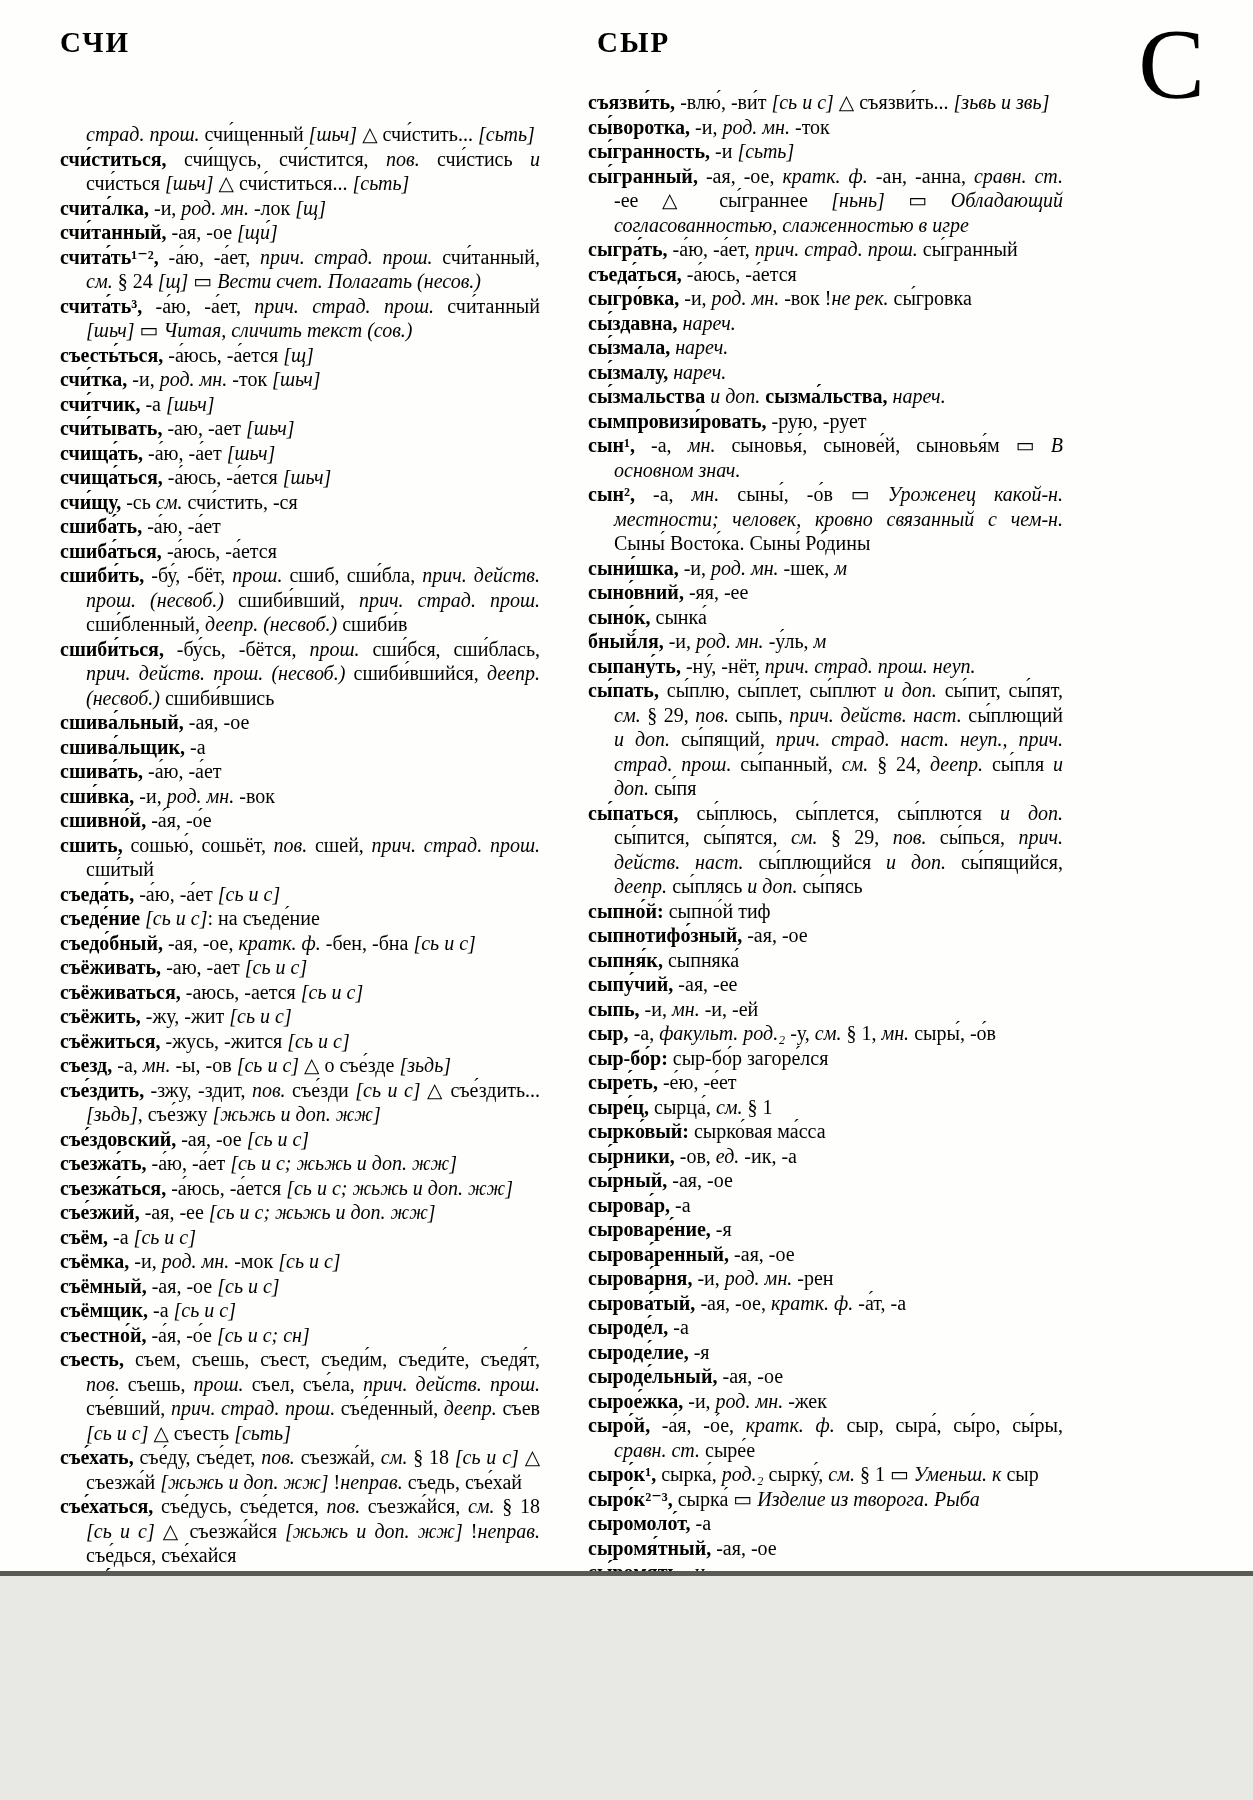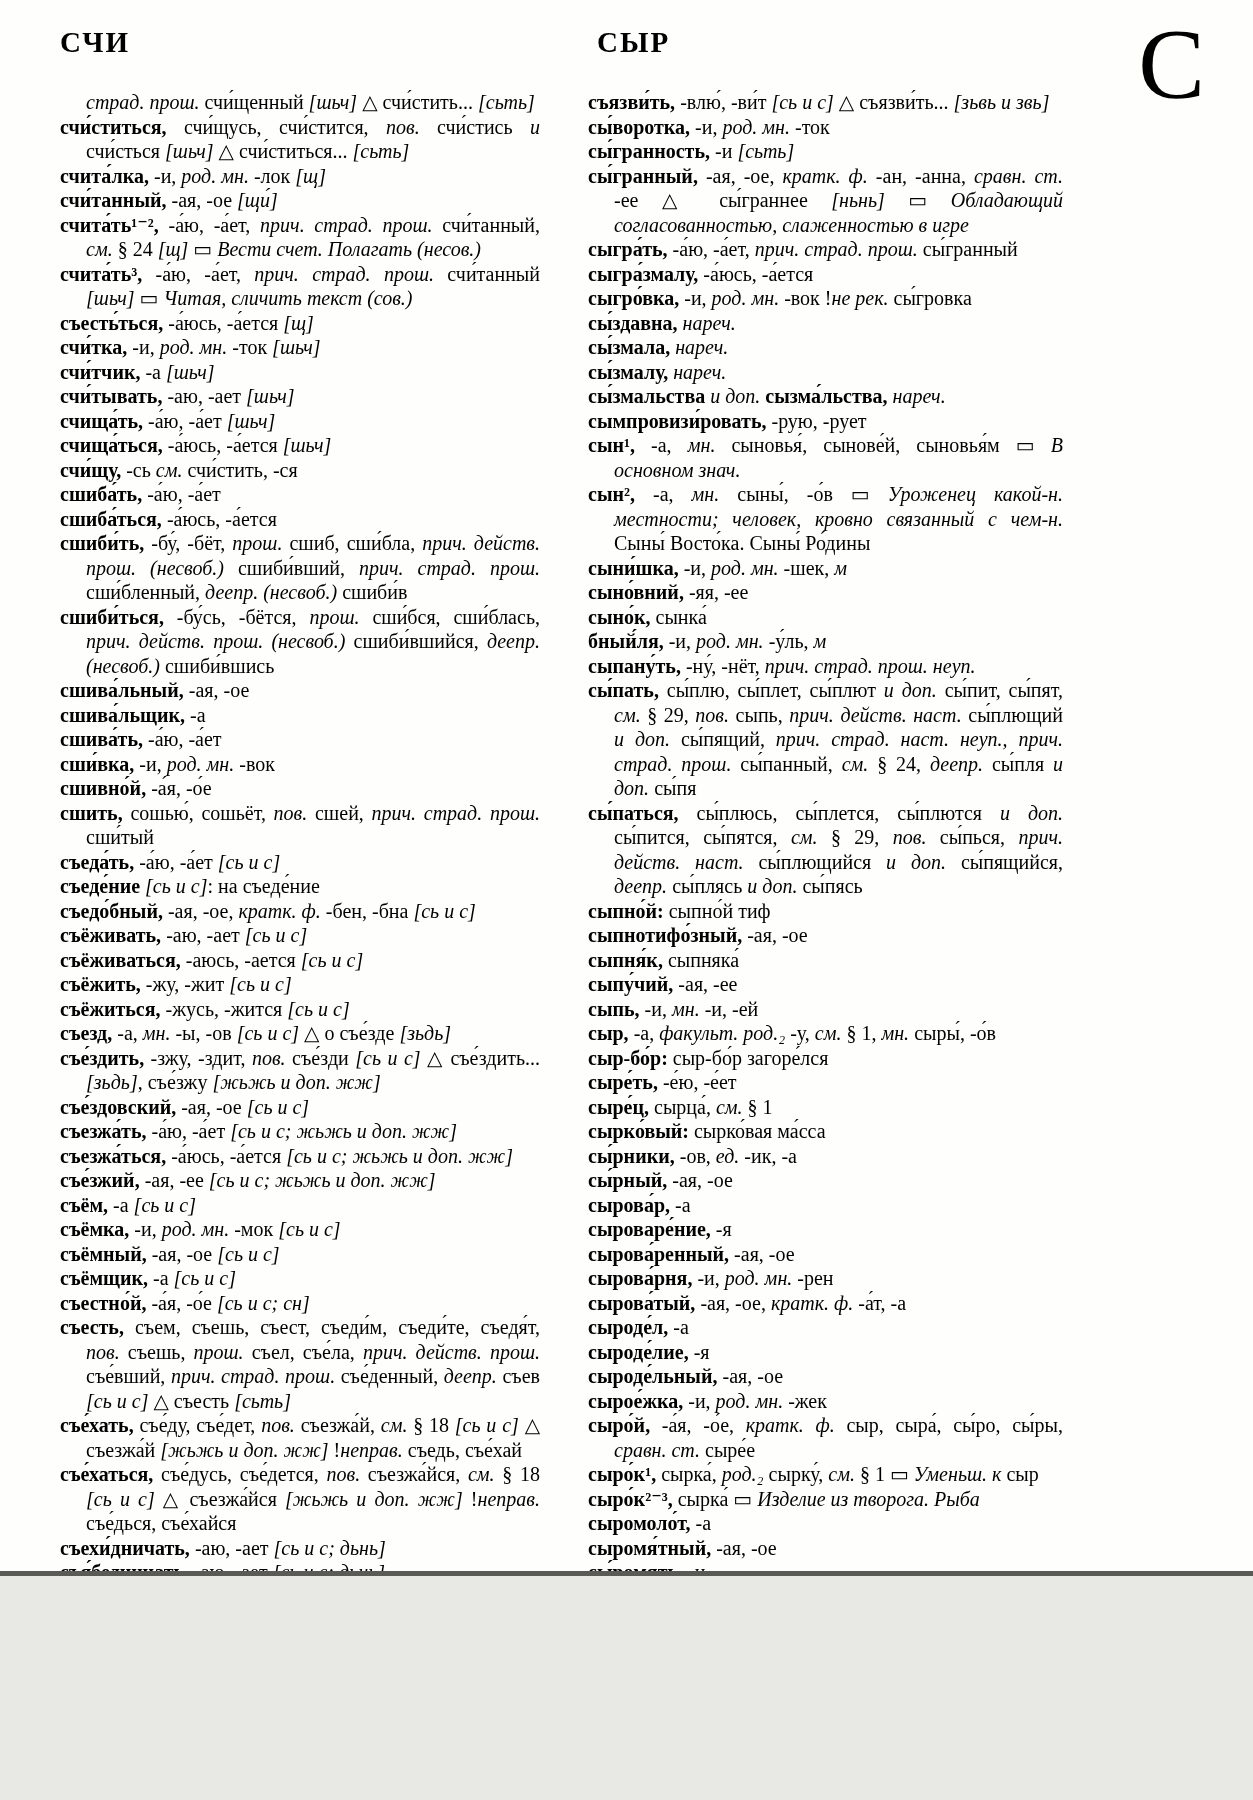--- a/index.html
+++ b/index.html
@@ -20,21 +20,21 @@
   .hdr-center{left:597px;}
   .section-letter{
     position:absolute;top:14px;right:48px;
     font-size:100px;line-height:1;font-weight:normal;
   }
   .cols{
     position:absolute;top:90px;left:60px;
     display:flex;gap:48px;
   }
   .col{font-size:20px;line-height:24.5px;}
-  .col-left{width:480px;}
+  .col-left{width:480px;margin-top:32px;}
   .col-right{width:475px;}
   p.entry{
     margin:0;
     text-align:justify;
     text-indent:-26px;
     padding-left:26px;
   }
   p.entry.cont{text-indent:0;}
   .b{font-weight:bold;}
   .i{font-style:italic;}
@@ -103,21 +103,21 @@
         <p class="entry"><span class="b">съе́хаться,</span> съе́дусь, съе́дется, <span class="i">пов.</span> съезжа́йся, <span class="i">см.</span> § 18 <span class="i">[сь и с]</span> △ съезжа́йся <span class="i">[жьжь и доп. жж]</span> !<span class="i">неправ.</span> съе́дься, съе́хайся</p>
         <p class="entry"><span class="b">съехи́дничать,</span> -аю, -ает <span class="i">[сь и с; дьнь]</span></p>
         <p class="entry"><span class="b">съя́бедничать,</span> -аю, -ает <span class="i">[сь и с; дьнь]</span></p>
       </div>
     <div class="col col-right">
         <p class="entry"><span class="b">съязви́ть,</span> -влю́, -ви́т <span class="i">[сь и с]</span> △ съязви́ть... <span class="i">[зьвь и звь]</span></p>
         <p class="entry"><span class="b">сы́воротка,</span> -и, <span class="i">род. мн.</span> -ток</p>
         <p class="entry"><span class="b">сы́гранность,</span> -и <span class="i">[сьть]</span></p>
         <p class="entry"><span class="b">сы́гранный,</span> -ая, -ое, <span class="i">кратк. ф.</span> -ан, -анна, <span class="i">сравн. ст.</span> -ее △ сы́граннее <span class="i">[ньнь]</span> ▭ <span class="i">Обладающий согласованностью, слаженностью в игре</span></p>
         <p class="entry"><span class="b">сыгра́ть,</span> -а́ю, -а́ет, <span class="i">прич. страд. прош.</span> сы́гранный</p>
-        <p class="entry"><span class="b">сыгра́змалу,</span> -а́юсь, -а́ется</p>
+        <p class="entry"><span class="b">съеда́ться,</span> -а́юсь, -а́ется</p>
         <p class="entry"><span class="b">сыгро́вка,</span> -и, <span class="i">род. мн.</span> -вок !<span class="i">не рек.</span> сы́гровка</p>
         <p class="entry"><span class="b">сы́здавна,</span> <span class="i">нареч.</span></p>
         <p class="entry"><span class="b">сы́змала,</span> <span class="i">нареч.</span></p>
         <p class="entry"><span class="b">сы́змалу,</span> <span class="i">нареч.</span></p>
         <p class="entry"><span class="b">сы́змальства</span> <span class="i">и доп.</span> <span class="b">сызма́льства,</span> <span class="i">нареч.</span></p>
         <p class="entry"><span class="b">сымпровизи́ровать,</span> -рую, -рует</p>
         <p class="entry"><span class="b">сын¹,</span> -а, <span class="i">мн.</span> сыновья́, сынове́й, сыновья́м ▭ <span class="i">В основном знач.</span></p>
         <p class="entry"><span class="b">сын²,</span> -а, <span class="i">мн.</span> сыны́, -о́в ▭ <span class="i">Уроженец какой-н. местности; человек, кровно связанный с чем-н.</span> Сыны́ Восто́ка. Сыны́ Ро́дины</p>
         <p class="entry"><span class="b">сыни́шка,</span> -и, <span class="i">род. мн.</span> -шек, <span class="i">м</span></p>
         <p class="entry"><span class="b">сыно́вний,</span> -яя, -ее</p>

